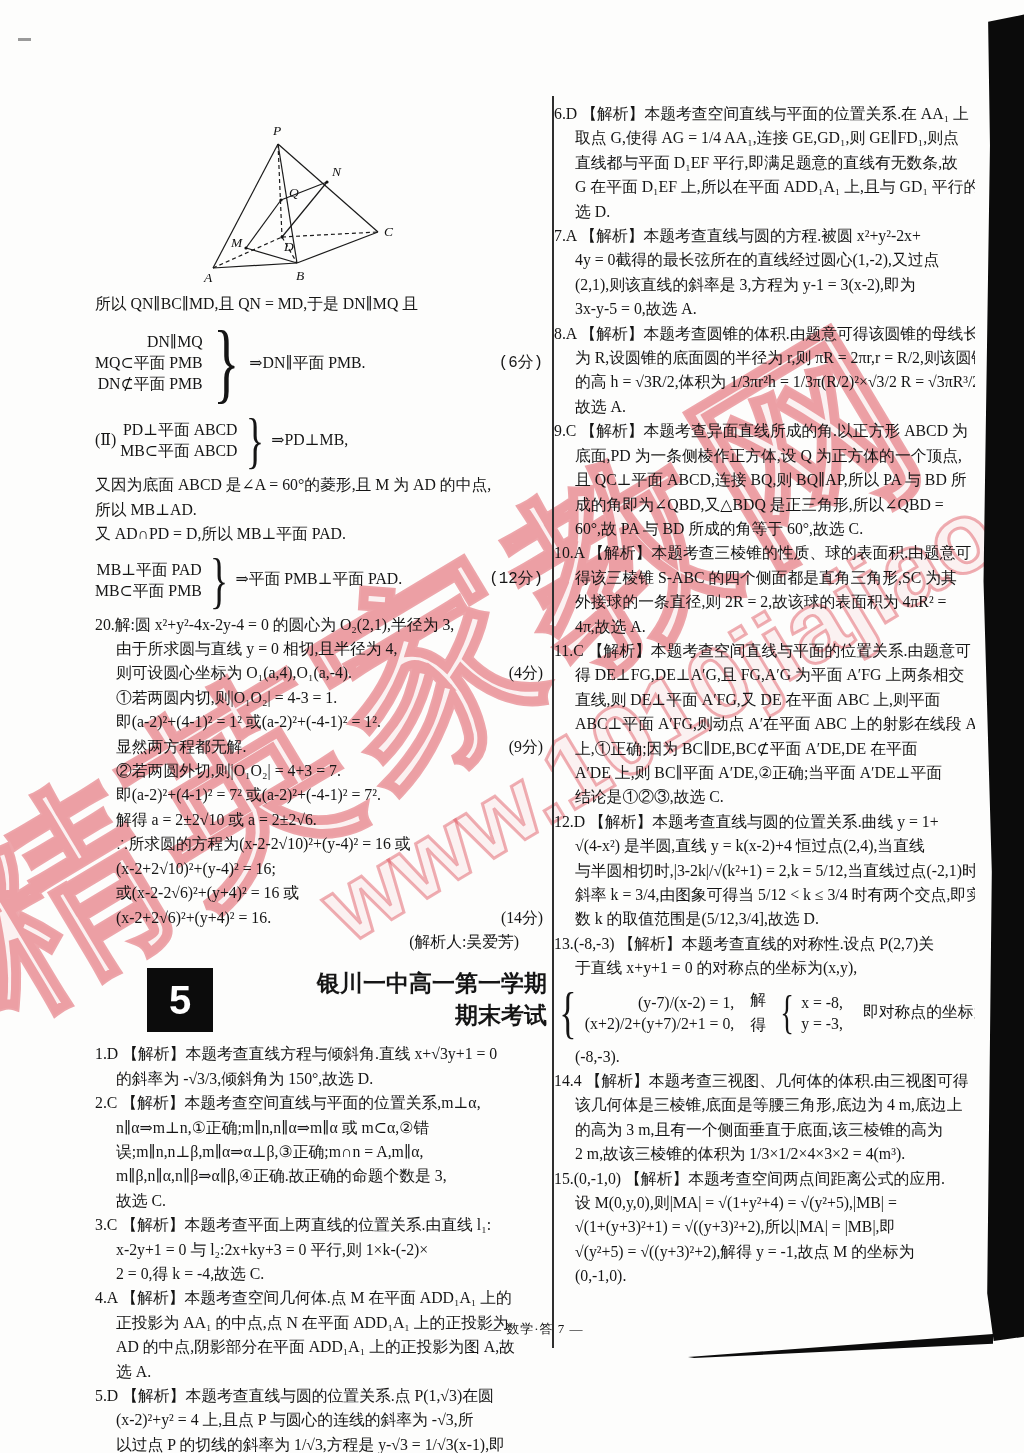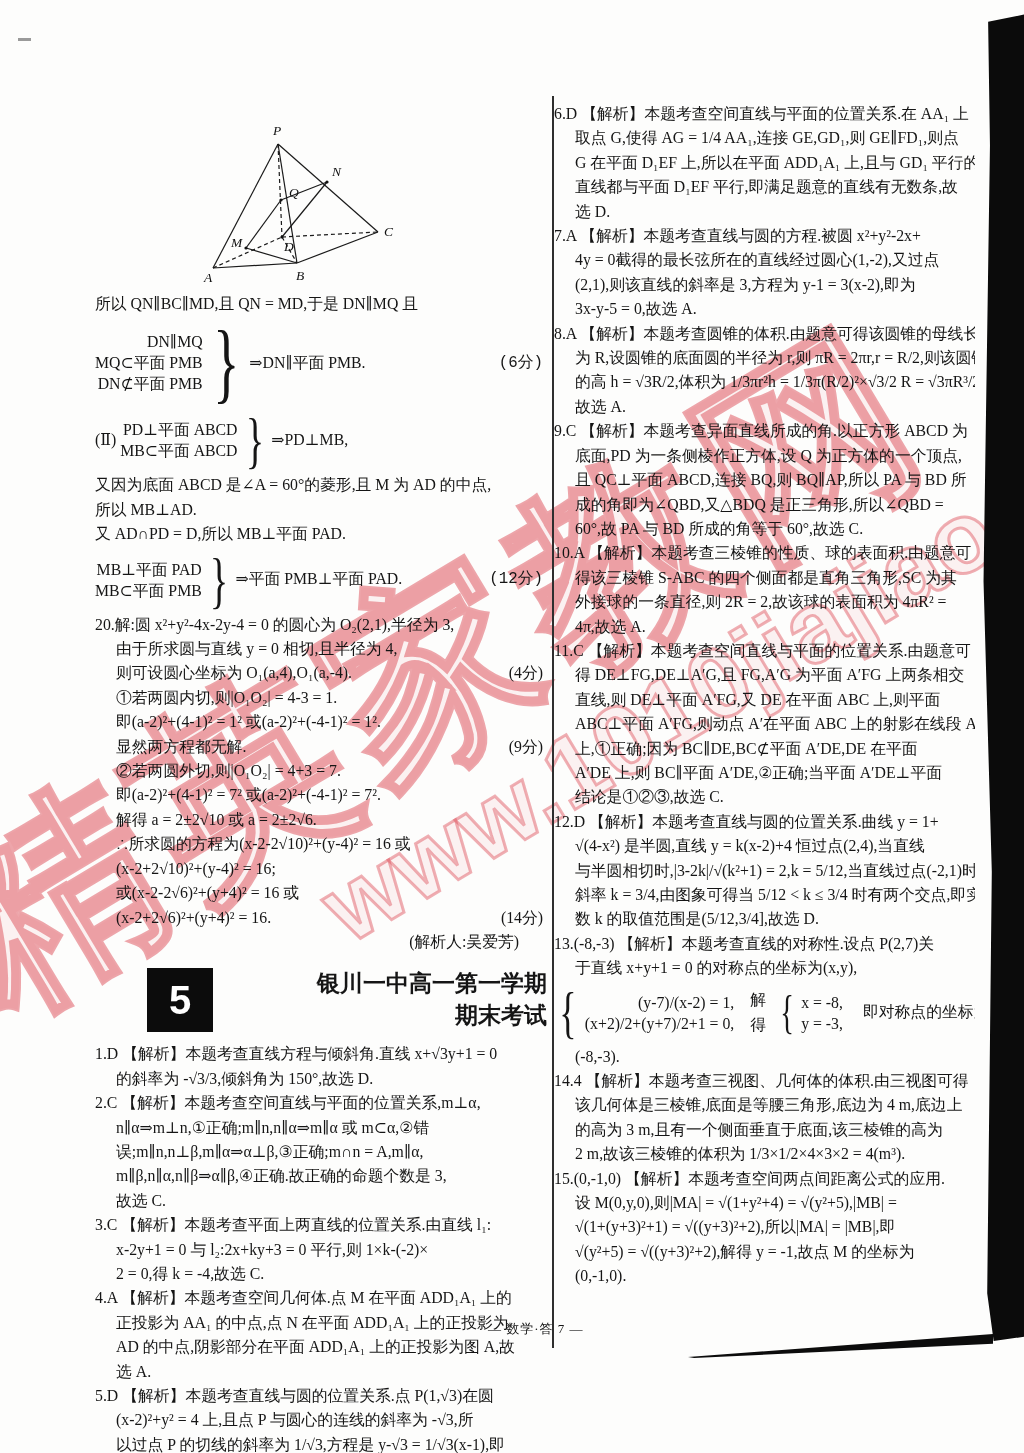--- a/index.html
+++ b/index.html
@@ -155,22 +155,22 @@
       <div class="line i1"><span>正投影为 AA₁ 的中点,点 N 在平面 ADD₁A₁ 上的正投影为</span></div>
       <div class="line i1"><span>AD 的中点,阴影部分在平面 ADD₁A₁ 上的正投影为图 A,故</span></div>
       <div class="line i1"><span>选 A.</span></div>
       <div class="line"><span>5.D 【解析】本题考查直线与圆的位置关系.点 P(1,√3)在圆</span></div>
       <div class="line i1"><span>(x-2)²+y² = 4 上,且点 P 与圆心的连线的斜率为 -√3,所</span></div>
       <div class="line i1"><span>以过点 P 的切线的斜率为 1/√3,方程是 y-√3 = 1/√3(x-1),即</span></div>
     </div>
   <div class="col right" id="col-right">
       <div class="line"><span>6.D 【解析】本题考查空间直线与平面的位置关系.在 AA₁ 上</span></div>
       <div class="line i1"><span>取点 G,使得 AG = 1/4 AA₁,连接 GE,GD₁,则 GE∥FD₁,则点</span></div>
+      <div class="line i1"><span>直线都与平面 D₁EF 平行,即满足题意的直线有无数条,故</span></div>
       <div class="line i1"><span>G 在平面 D₁EF 上,所以在平面 ADD₁A₁ 上,且与 GD₁ 平行的</span></div>
-      <div class="line i1"><span>直线都与平面 D₁EF 平行,即满足题意的直线有无数条,故</span></div>
       <div class="line i1"><span>选 D.</span></div>
       <div class="line"><span>7.A 【解析】本题考查直线与圆的方程.被圆 x²+y²-2x+</span></div>
       <div class="line i1"><span>4y = 0截得的最长弦所在的直线经过圆心(1,-2),又过点</span></div>
       <div class="line i1"><span>(2,1),则该直线的斜率是 3,方程为 y-1 = 3(x-2),即为</span></div>
       <div class="line i1"><span>3x-y-5 = 0,故选 A.</span></div>
       <div class="line"><span>8.A 【解析】本题考查圆锥的体积.由题意可得该圆锥的母线长</span></div>
       <div class="line i1"><span>为 R,设圆锥的底面圆的半径为 r,则 πR = 2πr,r = R/2,则该圆锥</span></div>
       <div class="line i1"><span>的高 h = √3R/2,体积为 1/3πr²h = 1/3π(R/2)²×√3/2 R = √3πR³/24,</span></div>
       <div class="line i1"><span>故选 A.</span></div>
       <div class="line"><span>9.C 【解析】本题考查异面直线所成的角.以正方形 ABCD 为</span></div>

